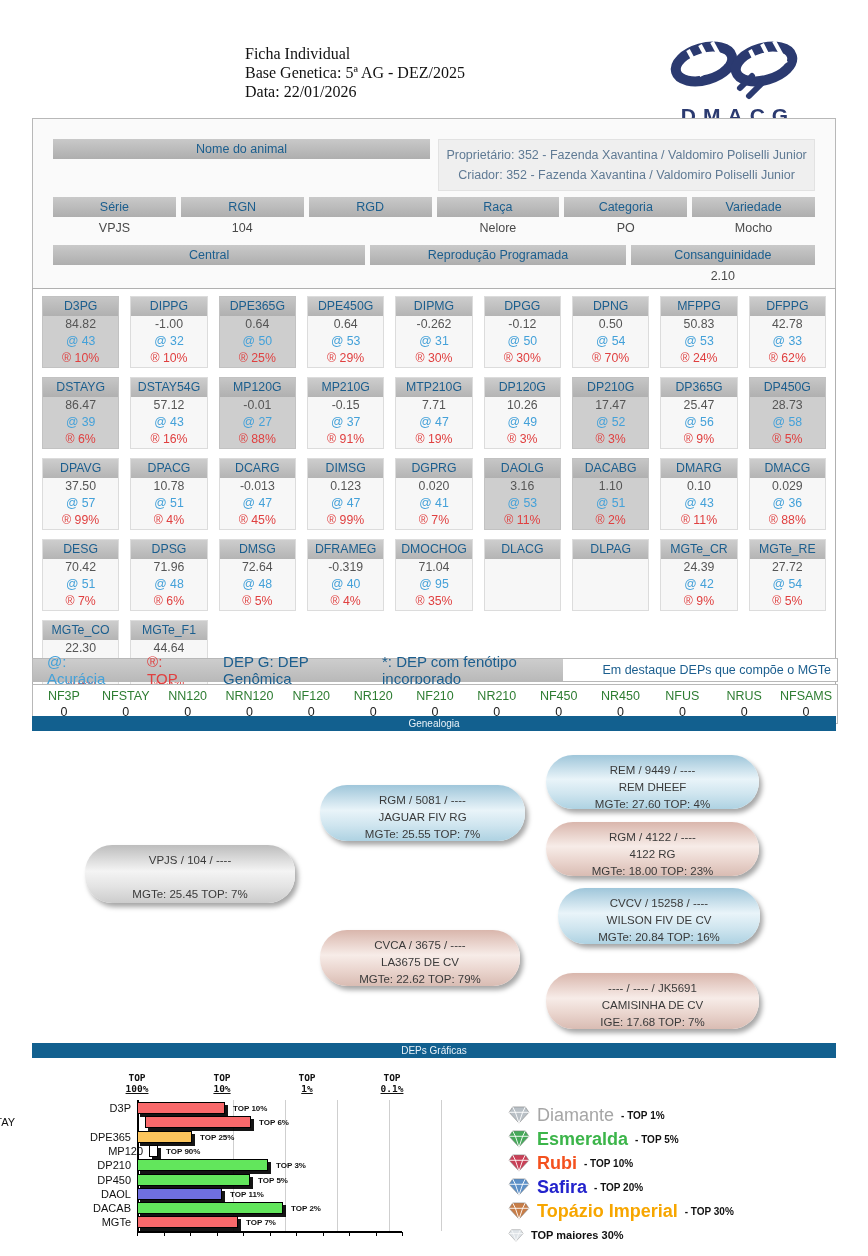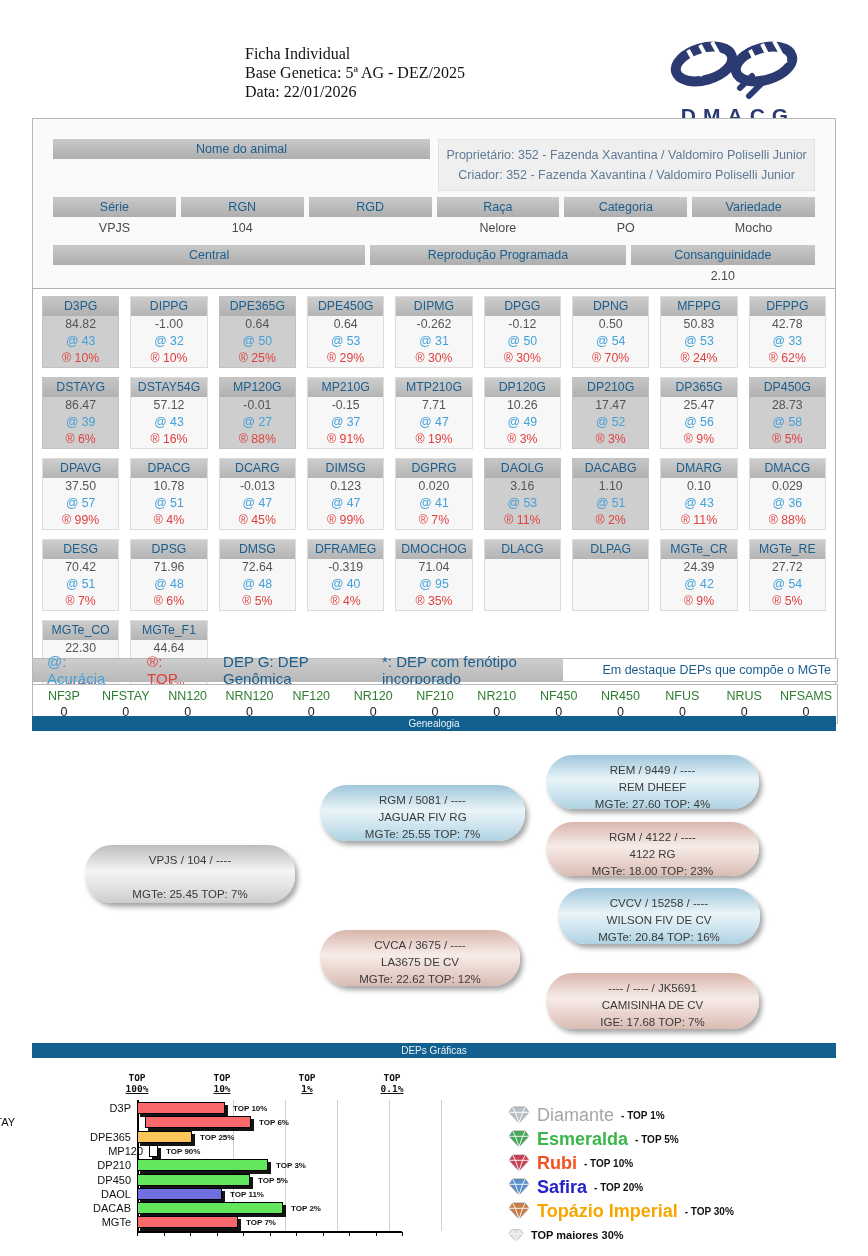--- a/index.html
+++ b/index.html
@@ -570,21 +570,21 @@
 
     <div class="gnode blue" style="left: 558px; top: 155px; width: 202px; height: 56px;">
       <div class="gid">CVCV / 15258 / ----</div>
       <div class="gname">WILSON FIV DE CV</div>
       <div class="gstats">MGTe: 20.84   TOP: 16%</div>
     </div>
 
     <div class="gnode pink" style="left: 320px; top: 197px; width: 200px; height: 56px;">
       <div class="gid">CVCA / 3675 / ----</div>
       <div class="gname">LA3675 DE CV</div>
-      <div class="gstats">MGTe: 22.62   TOP: 12%</div>
+      <div class="gstats">MGTe: 22.62   TOP: 79%</div>
     </div>
 
     <div class="gnode pink" style="left: 546px; top: 240px; width: 213px; height: 56px;">
       <div class="gid">---- / ---- / JK5691</div>
       <div class="gname">CAMISINHA DE CV</div>
       <div class="gstats">IGE: 17.68   TOP: 7%</div>
     </div>
   </div>
 
   <div class="band" style="top:1043px;">DEPs Gráficas</div>

